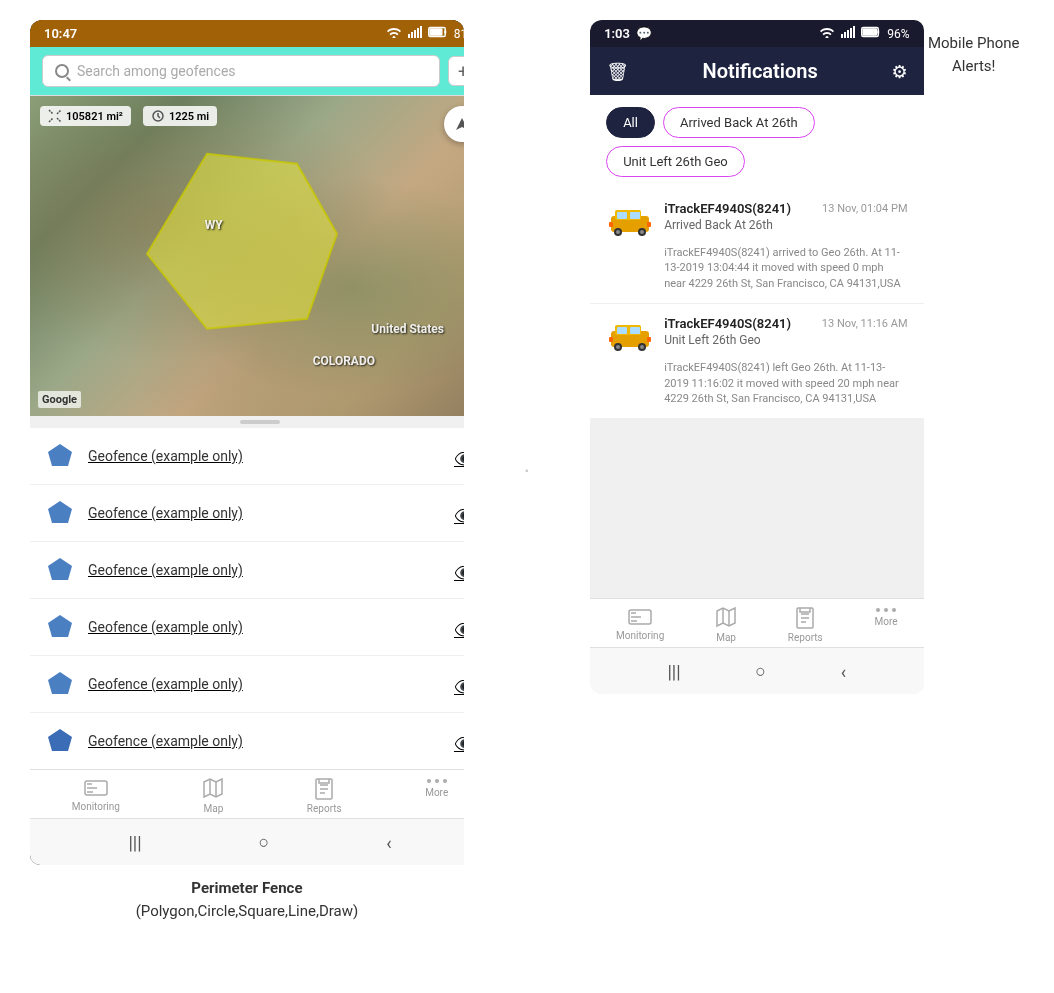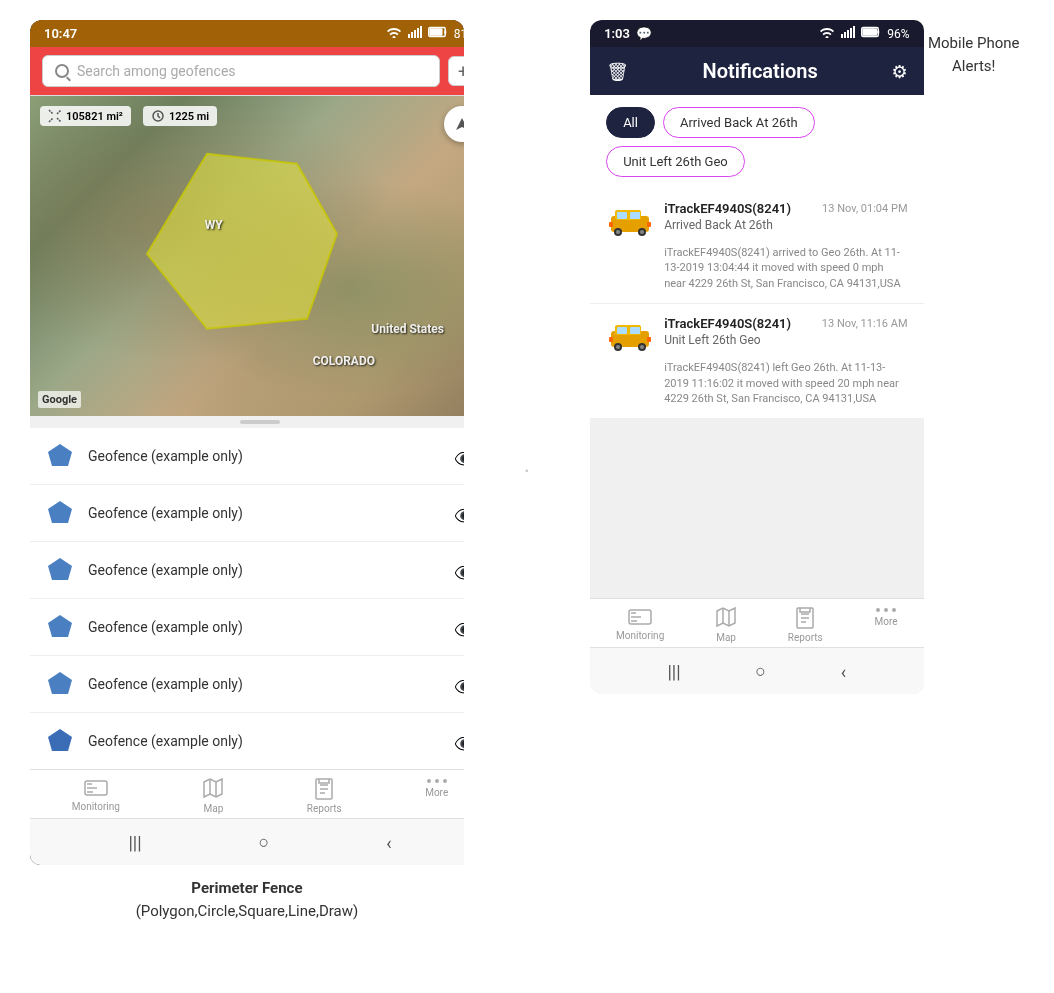--- a/index.html
+++ b/index.html
@@ -54,21 +54,21 @@
     .status-bar-left { font-weight: 600; }
     .status-bar-right {
       display: flex;
       gap: 6px;
       align-items: center;
       font-size: 12px;
     }
 
     
     .search-bar {
-      background: #ef4444;
+      background: #5eead4;
       padding: 8px 12px;
       display: flex;
       align-items: center;
       gap: 8px;
       border-bottom: 1px solid #ddd;
     }
 
     .search-input-area {
       flex: 1;
       background: #fff;
@@ -212,20 +212,21 @@
       width: 40px;
       height: 4px;
       background: #ccc;
       border-radius: 2px;
     }
 
     
     .geofence-list {
       background: #fff;
       flex: 1;
+      text-decoration: underline;
     }
 
     .geofence-item {
       display: flex;
       align-items: center;
       padding: 14px 16px;
       border-bottom: 1px solid #eee;
       gap: 14px;
     }
 

